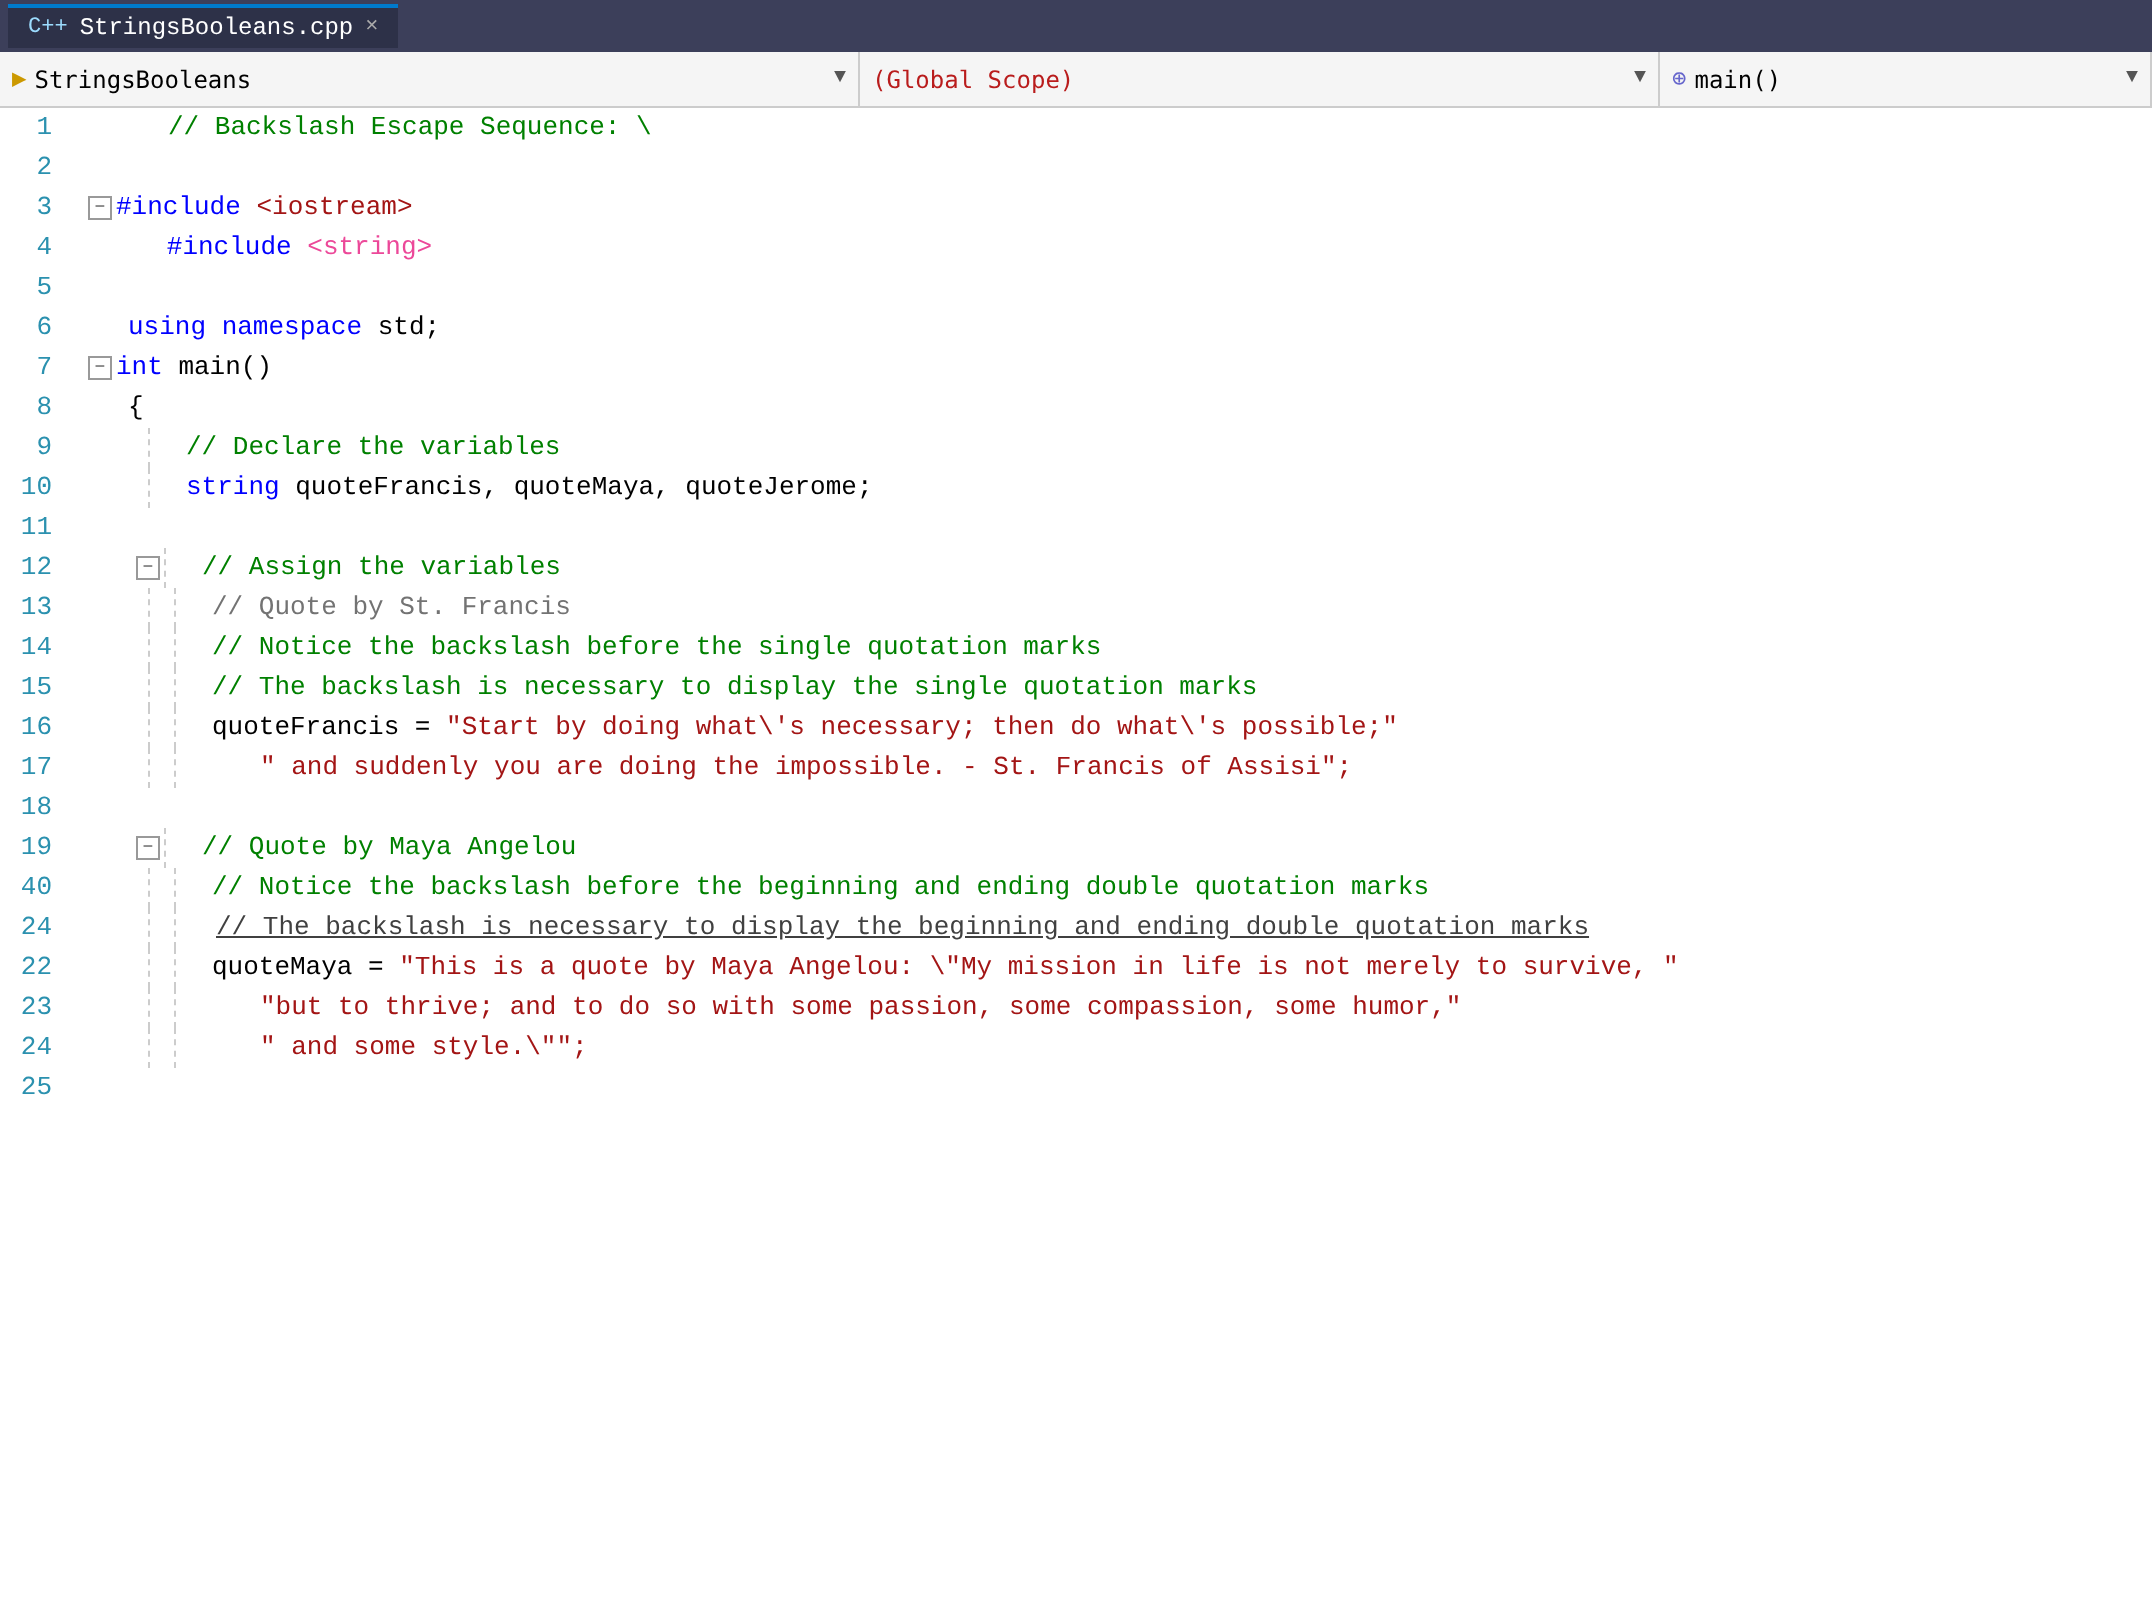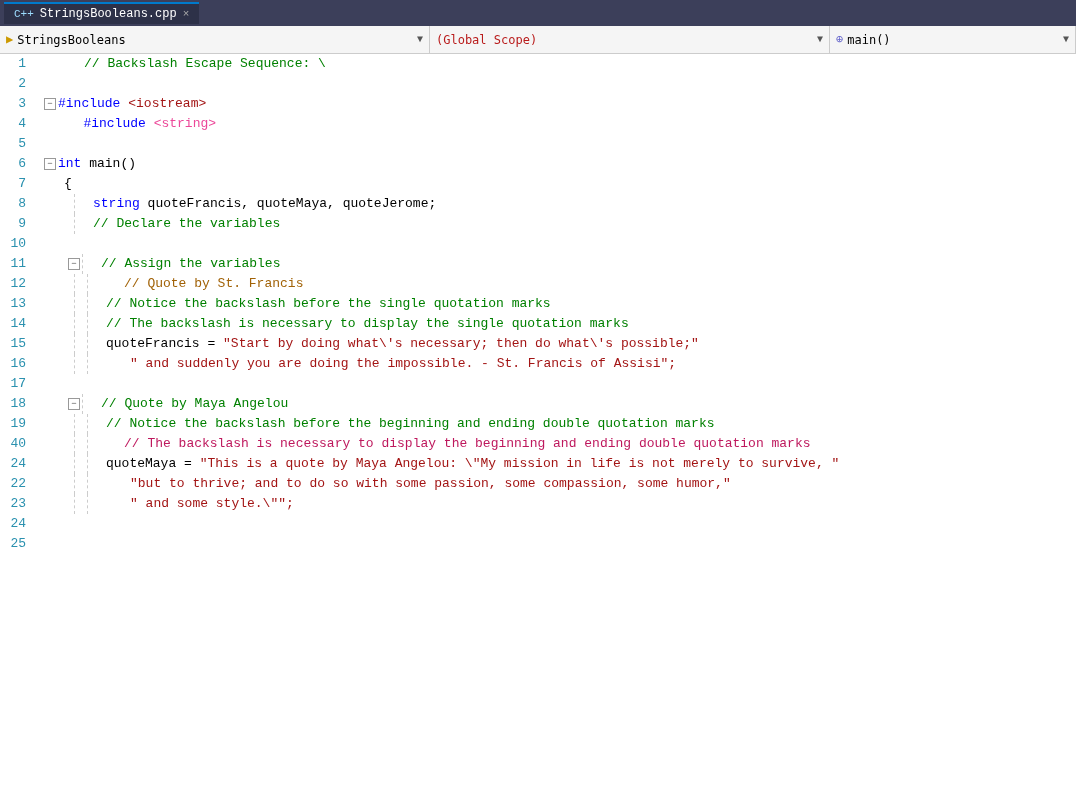--- a/index.html
+++ b/index.html
@@ -175,55 +175,58 @@
       <div class="code-line">
         <span style="display:inline-flex;align-items:center;justify-content:center;width:12px;height:12px;border:1px solid #999;font-size:9px;cursor:pointer;background:#fff;color:#555;margin-right:2px;">−</span><span style="color:#0000ff;">#include</span><span style="color:#000;"> </span><span style="color:#a31515;text-align:center;">&lt;iostream&gt;</span>
       </div>
 
       <div class="code-line">
         <span style="margin-left:16px; color:#0000ff;">&nbsp;&nbsp;&nbsp;#include</span><span style="color:#000;"> </span><span style="color:#ec4899;">&lt;string&gt;</span>
       </div>
 
       <div class="code-line">&nbsp;</div>
 
+      <div class="code-line">
+        <span style="margin-left:20px; color:#0000ff;">using</span><span style="color:#000;"> </span><span style="color:#0000ff;">namespace</span><span style="color:#000;"> std;</span>
+      </div>
 
       <div class="code-line">
         <span style="display:inline-flex;align-items:center;justify-content:center;width:12px;height:12px;border:1px solid #999;font-size:9px;cursor:pointer;background:#fff;color:#555;margin-right:2px;">−</span><span style="color:#0000ff;">int</span><span style="color:#000;"> main()</span>
       </div>
 
       <div class="code-line">
         <span style="margin-left:20px; color:#000;">{</span>
       </div>
 
       <div class="code-line">
         <span style="margin-left:30px;"></span>
         <span style="display:inline-block;width:13px;border-left:1px dashed #ccc;height:20px;vertical-align:bottom;"></span>
+        <span style="color:#008000; margin-left:6px;">// Declare the variables</span>
+      </div>
+
+      <div class="code-line">
+        <span style="margin-left:30px;"></span>
+        <span style="display:inline-block;width:13px;border-left:1px dashed #ccc;height:20px;vertical-align:bottom;"></span>
         <span style="color:#0000ff; margin-left:6px;">string</span><span style="color:#000;"> quoteFrancis, quoteMaya, quoteJerome;</span>
-      </div>
-
-      <div class="code-line">
-        <span style="margin-left:30px;"></span>
-        <span style="display:inline-block;width:13px;border-left:1px dashed #ccc;height:20px;vertical-align:bottom;"></span>
-        <span style="color:#008000; margin-left:6px;">// Declare the variables</span>
       </div>
 
       <div class="code-line">&nbsp;</div>
 
       <div class="code-line">
         <span style="margin-left:24px;"></span>
         <span style="display:inline-flex;align-items:center;justify-content:center;width:12px;height:12px;border:1px solid #999;font-size:9px;cursor:pointer;background:#fff;color:#555;margin-right:2px;">−</span>
         <span style="display:inline-block;width:13px;border-left:1px dashed #ccc;height:20px;vertical-align:bottom;"></span>
         <span style="color:#008000; margin-left:6px;">// Assign the variables</span>
       </div>
 
       <div class="code-line">
         <span style="margin-left:30px;"></span>
         <span style="display:inline-block;width:13px;border-left:1px dashed #ccc;height:20px;vertical-align:bottom;"></span>
         <span style="display:inline-block;width:13px;border-left:1px dashed #ccc;height:20px;vertical-align:bottom;"></span>
-        <span style="color:#a16207; margin-left:24px;">// Quote by St. Francis</span>
+        <span style="color:#737373; margin-left:6px;">// Quote by St. Francis</span>
       </div>
 
       <div class="code-line">
         <span style="margin-left:30px;"></span>
         <span style="display:inline-block;width:13px;border-left:1px dashed #ccc;height:20px;vertical-align:bottom;"></span>
         <span style="display:inline-block;width:13px;border-left:1px dashed #ccc;height:20px;vertical-align:bottom;"></span>
         <span style="color:#008000; margin-left:6px;">// Notice the backslash before the single quotation marks</span>
       </div>
 
       <div class="code-line">
@@ -260,21 +263,21 @@
         <span style="margin-left:30px;"></span>
         <span style="display:inline-block;width:13px;border-left:1px dashed #ccc;height:20px;vertical-align:bottom;"></span>
         <span style="display:inline-block;width:13px;border-left:1px dashed #ccc;height:20px;vertical-align:bottom;"></span>
         <span style="color:#008000; margin-left:6px;">// Notice the backslash before the beginning and ending double quotation marks</span>
       </div>
 
       <div class="code-line">
         <span style="margin-left:30px;"></span>
         <span style="display:inline-block;width:13px;border-left:1px dashed #ccc;height:20px;vertical-align:bottom;"></span>
         <span style="display:inline-block;width:13px;border-left:1px dashed #ccc;height:20px;vertical-align:bottom;"></span>
-        <span style="color:#be185d; margin-left:24px;">// The backslash is necessary to display the beginning and ending double quotation marks</span>
+        <span style="color:#404040; margin-left:8px;text-decoration:underline;">// The backslash is necessary to display the beginning and ending double quotation marks</span>
       </div>
 
       <div class="code-line">
         <span style="margin-left:30px;"></span>
         <span style="display:inline-block;width:13px;border-left:1px dashed #ccc;height:20px;vertical-align:bottom;"></span>
         <span style="display:inline-block;width:13px;border-left:1px dashed #ccc;height:20px;vertical-align:bottom;"></span>
         <span style="color:#000; margin-left:6px;">quoteMaya = </span><span style="color:#a31515;">"This is a quote by Maya Angelou: \"My mission in life is not merely to survive, "</span>
       </div>
 
       <div class="code-line">

